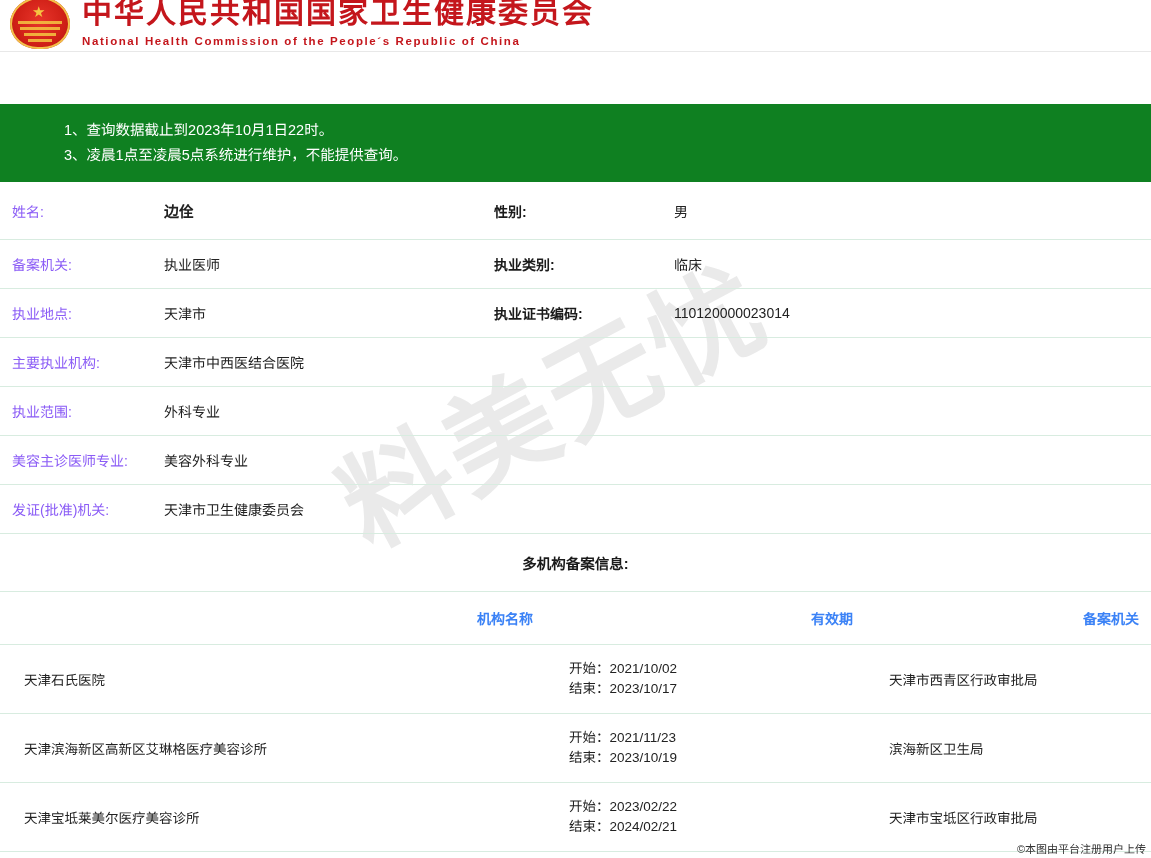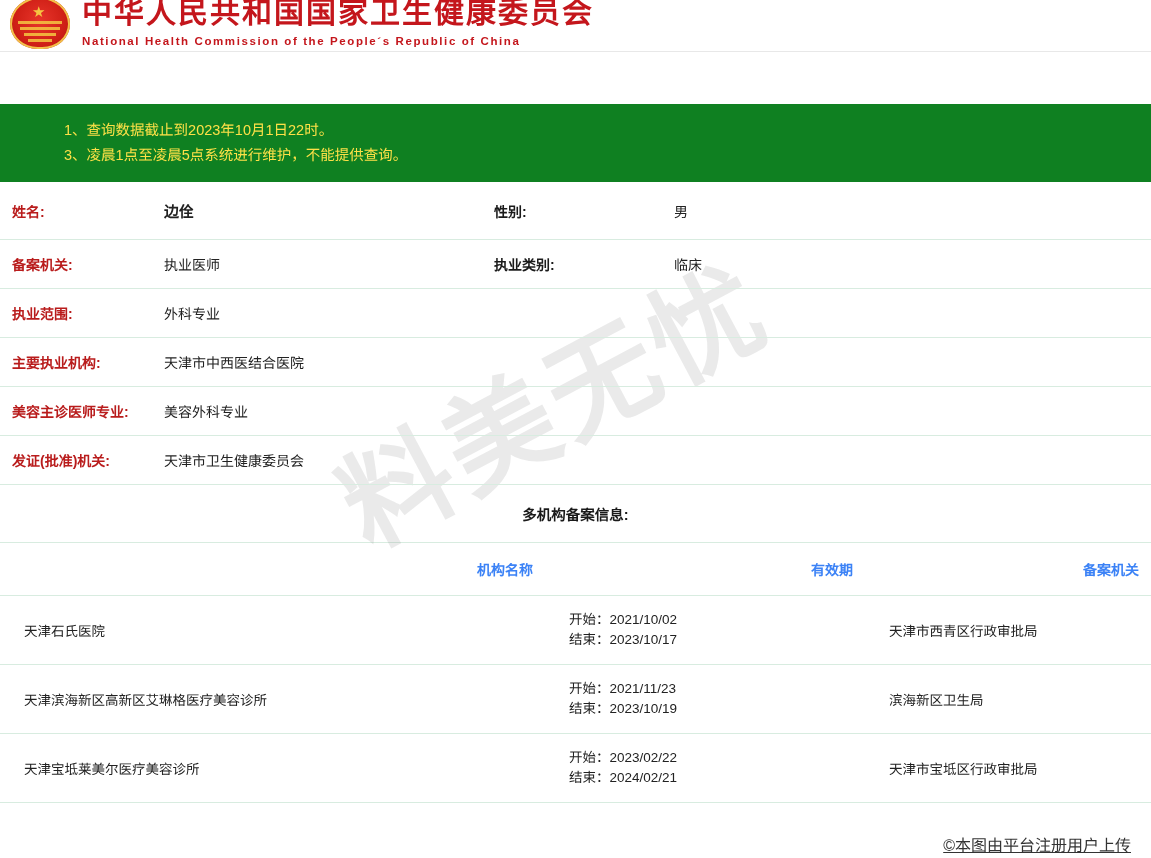--- a/index.html
+++ b/index.html
@@ -76,21 +76,21 @@
     font-size: 11.5px;
     font-weight: bold;
     letter-spacing: 1.6px;
     white-space: nowrap;
     line-height: 16px;
     margin-top: 4px;
   }
   .notice {
     margin: 52px 0 0 0;
     background: #0f8021;
-    color: #fde047;
+    color: #ffffff;
     padding: 14px 20px 14px 64px;
     font-size: 14.5px;
     line-height: 25px;
   }
   .notice div { white-space: nowrap; }
 
   
   .info-table {
     width: 100%;
     border-collapse: collapse;
@@ -100,22 +100,22 @@
   .info-table tr { border-bottom: 1px solid #d8ece0; }
   .info-table td {
     padding: 14px 12px;
     font-size: 14px;
     color: #222;
     vertical-align: middle;
     background: transparent;
   }
   .info-table td.label {
     width: 152px;
-    font-weight: bold;
-    color: #b91c1c;
+    font-weight: normal;
+    color: #8b5cf6;
   }
   .info-table td.value { width: 330px; }
   .info-table td.label2 { width: 180px; font-weight: bold; color: #1a1a1a; }
   .info-table td.value2 { }
   .row-name td { padding-top: 18px; padding-bottom: 18px; }
   .row-name td.value { font-weight: bold; font-size: 15px; }
 
   .section-title {
     text-align: center;
     font-weight: bold;
@@ -160,26 +160,25 @@
     transform: rotate(-28deg);
     letter-spacing: 6px;
     pointer-events: none;
     z-index: 1;
     white-space: nowrap;
     font-family: "DejaVu Sans", sans-serif;
   }
 
   .footer-credit {
     position: absolute;
-    right: 20px;
+    right: 5px;
     bottom: 2px;
-    font-size: 16px;
+    font-size: 11px;
     color: #333;
     white-space: nowrap;
-    text-decoration: underline;
   }
 
   .page {
     position: relative;
     width: 1151px;
     height: 858px;
     overflow: hidden;
   }
 </style>
 </head>
@@ -219,26 +218,32 @@
       <td class="label2">性别:</td>
       <td class="value2">男</td>
     </tr>
     <tr>
       <td class="label">备案机关:</td>
       <td class="value">执业医师</td>
       <td class="label2">执业类别:</td>
       <td class="value2">临床</td>
     </tr>
     <tr>
+      <td class="label">执业地点:</td>
+      <td class="value">天津市</td>
+      <td class="label2">执业证书编码:</td>
+      <td class="value2">110120000023014</td>
+    </tr>
+    <tr>
+      <td class="label">主要执业机构:</td>
+      <td class="value" colspan="3">天津市中西医结合医院</td>
+    </tr>
+    <tr>
       <td class="label">执业范围:</td>
       <td class="value" colspan="3">外科专业</td>
-    </tr>
-    <tr>
-      <td class="label">主要执业机构:</td>
-      <td class="value" colspan="3">天津市中西医结合医院</td>
     </tr>
     <tr>
       <td class="label">美容主诊医师专业:</td>
       <td class="value" colspan="3">美容外科专业</td>
     </tr>
     <tr>
       <td class="label">发证(批准)机关:</td>
       <td class="value" colspan="3">天津市卫生健康委员会</td>
     </tr>
   </tbody>

